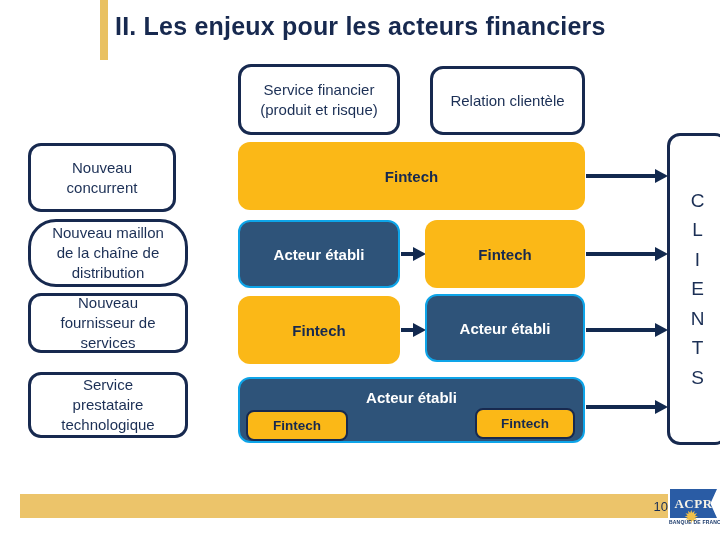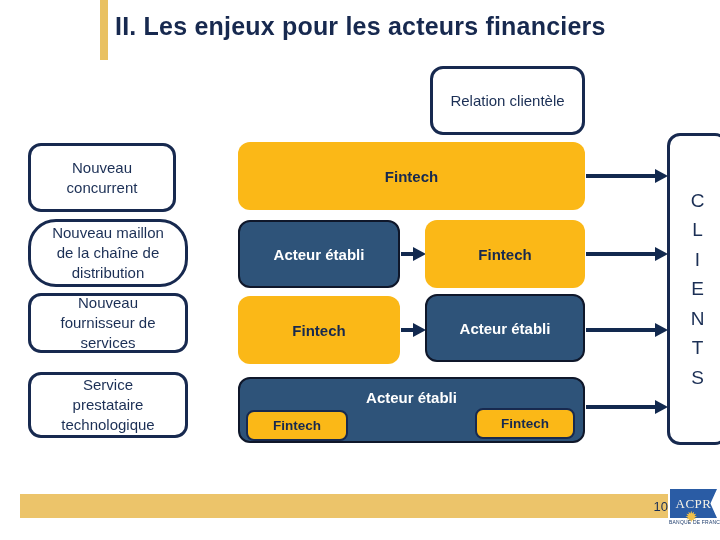--- a/index.html
+++ b/index.html
@@ -16,21 +16,21 @@
     position:absolute;background:#ffffff;border:3px solid #17294F;border-radius:13px;
     display:flex;align-items:center;justify-content:center;text-align:center;
     color:#1B2F55;font-size:15px;line-height:1.32;padding:0 16px;box-sizing:border-box;
   }
   .yellow-box{
     position:absolute;background:#FBB817;border-radius:12px;
     display:flex;align-items:center;justify-content:center;text-align:center;
     color:#17294F;font-size:15px;font-weight:bold;box-sizing:border-box;
   }
   .blue-box{
-    position:absolute;background:#2E5379;border:2px solid #0f172a;border-radius:12px;
+    position:absolute;background:#2E5379;border:2px solid #0ea5e9;border-radius:12px;
     display:flex;align-items:center;justify-content:center;text-align:center;
     color:#ffffff;font-size:15px;font-weight:bold;box-sizing:border-box;
   }
   .small-yellow{
     position:absolute;background:#FBB817;border:2px solid #17294F;border-radius:8px;
     display:flex;align-items:center;justify-content:center;
     color:#17294F;font-size:13.5px;font-weight:bold;box-sizing:border-box;
   }
   .arrow{position:absolute;display:flex;align-items:center;height:14px;}
   .arrow .shaft{height:4px;background:#12294F;flex:1;}
@@ -39,41 +39,44 @@
     position:absolute;left:647px;top:133px;width:61px;height:312px;
     background:#fff;border:3px solid #17294F;border-radius:13px;box-sizing:border-box;
     display:flex;flex-direction:column;align-items:center;justify-content:center;
   }
   .clients-box span{color:#1B2F55;font-size:19px;line-height:29.5px;}
   .footer-bar{
     position:absolute;left:0;top:494px;width:648px;height:24px;background:#ECC46A;
     display:flex;align-items:center;justify-content:flex-end;box-sizing:border-box;
     color:#1B2F55;font-size:13px;
   }
-  .logo{position:absolute;left:649px;top:488px;width:52px;height:46px;}
+  .logo{position:absolute;left:649px;top:488px;width:52px;height:46px;font-weight:bold;}
   .logo-flag{
     position:absolute;left:1px;top:1px;width:47px;height:29px;background:#2A5CA5;
     clip-path:polygon(0 0,100% 0,86% 50%,100% 100%,0 100%);
     display:flex;align-items:center;justify-content:center;
     color:#F6F2E6;font-family:"Liberation Serif", serif;font-size:13px;letter-spacing:0.5px;
   }
   .logo-star{position:absolute;left:16px;top:21px;font-size:15px;color:#F0C04A;line-height:15px;}
   .logo-caption{
     position:absolute;left:0;top:31px;width:52px;text-align:center;
     color:#1B3A6B;font-size:5px;letter-spacing:0.2px;white-space:nowrap;
   }
 </style>
 </head>
 <body>
 
 <div class="slide">
 
   <div class="accent-bar"></div>
   <div class="title">II. Les enjeux pour les acteurs financiers</div>
 
+  <div class="outline-box" style="left:218px;top:64px;width:162px;height:71px;">
+    <span>Service financier (produit et risque)</span>
+  </div>
   <div class="outline-box" style="left:410px;top:66px;width:155px;height:69px;">
     <span>Relation clientèle</span>
   </div>
 
   <div class="outline-box" style="left:8px;top:143px;width:148px;height:69px;">
     <span>Nouveau concurrent</span>
   </div>
   <div class="outline-box" style="left:8px;top:219px;width:160px;height:68px;border-radius:28px;">
     <span>Nouveau maillon de la chaîne de distribution</span>
   </div>

